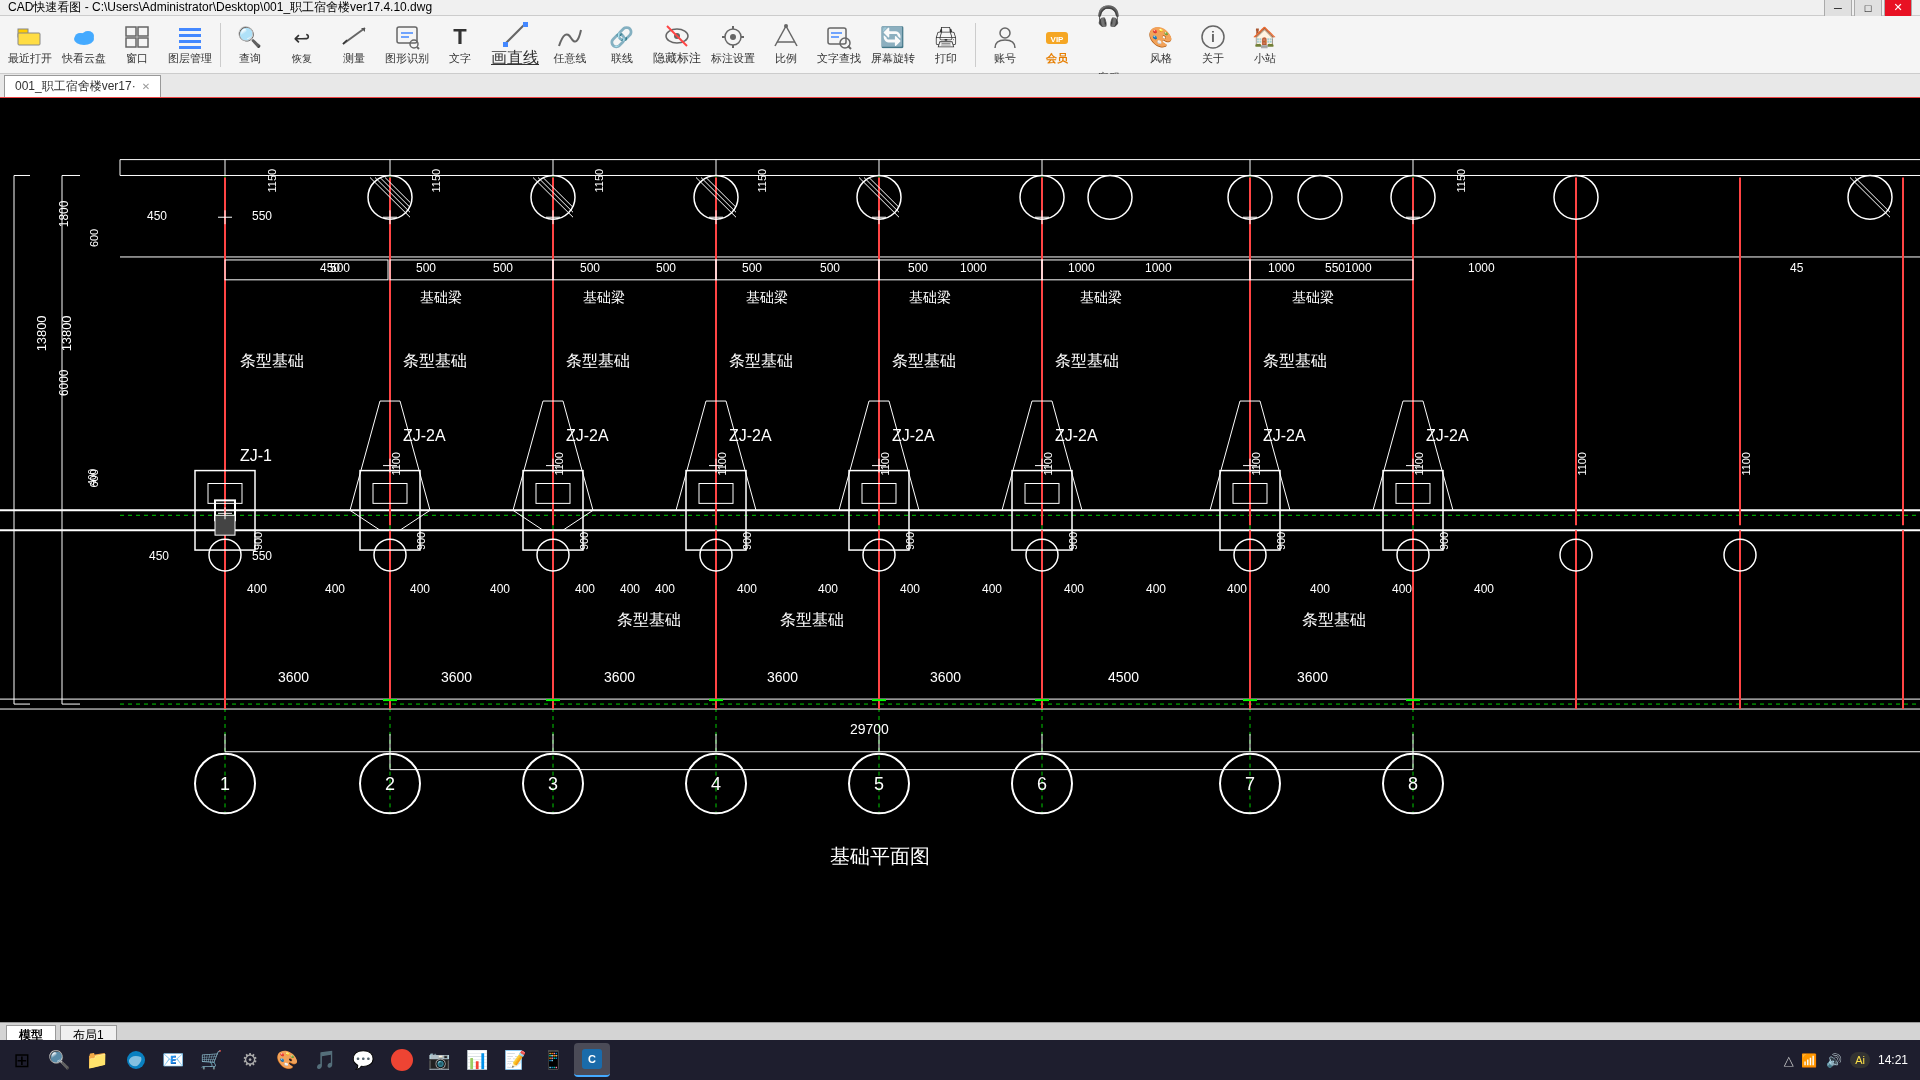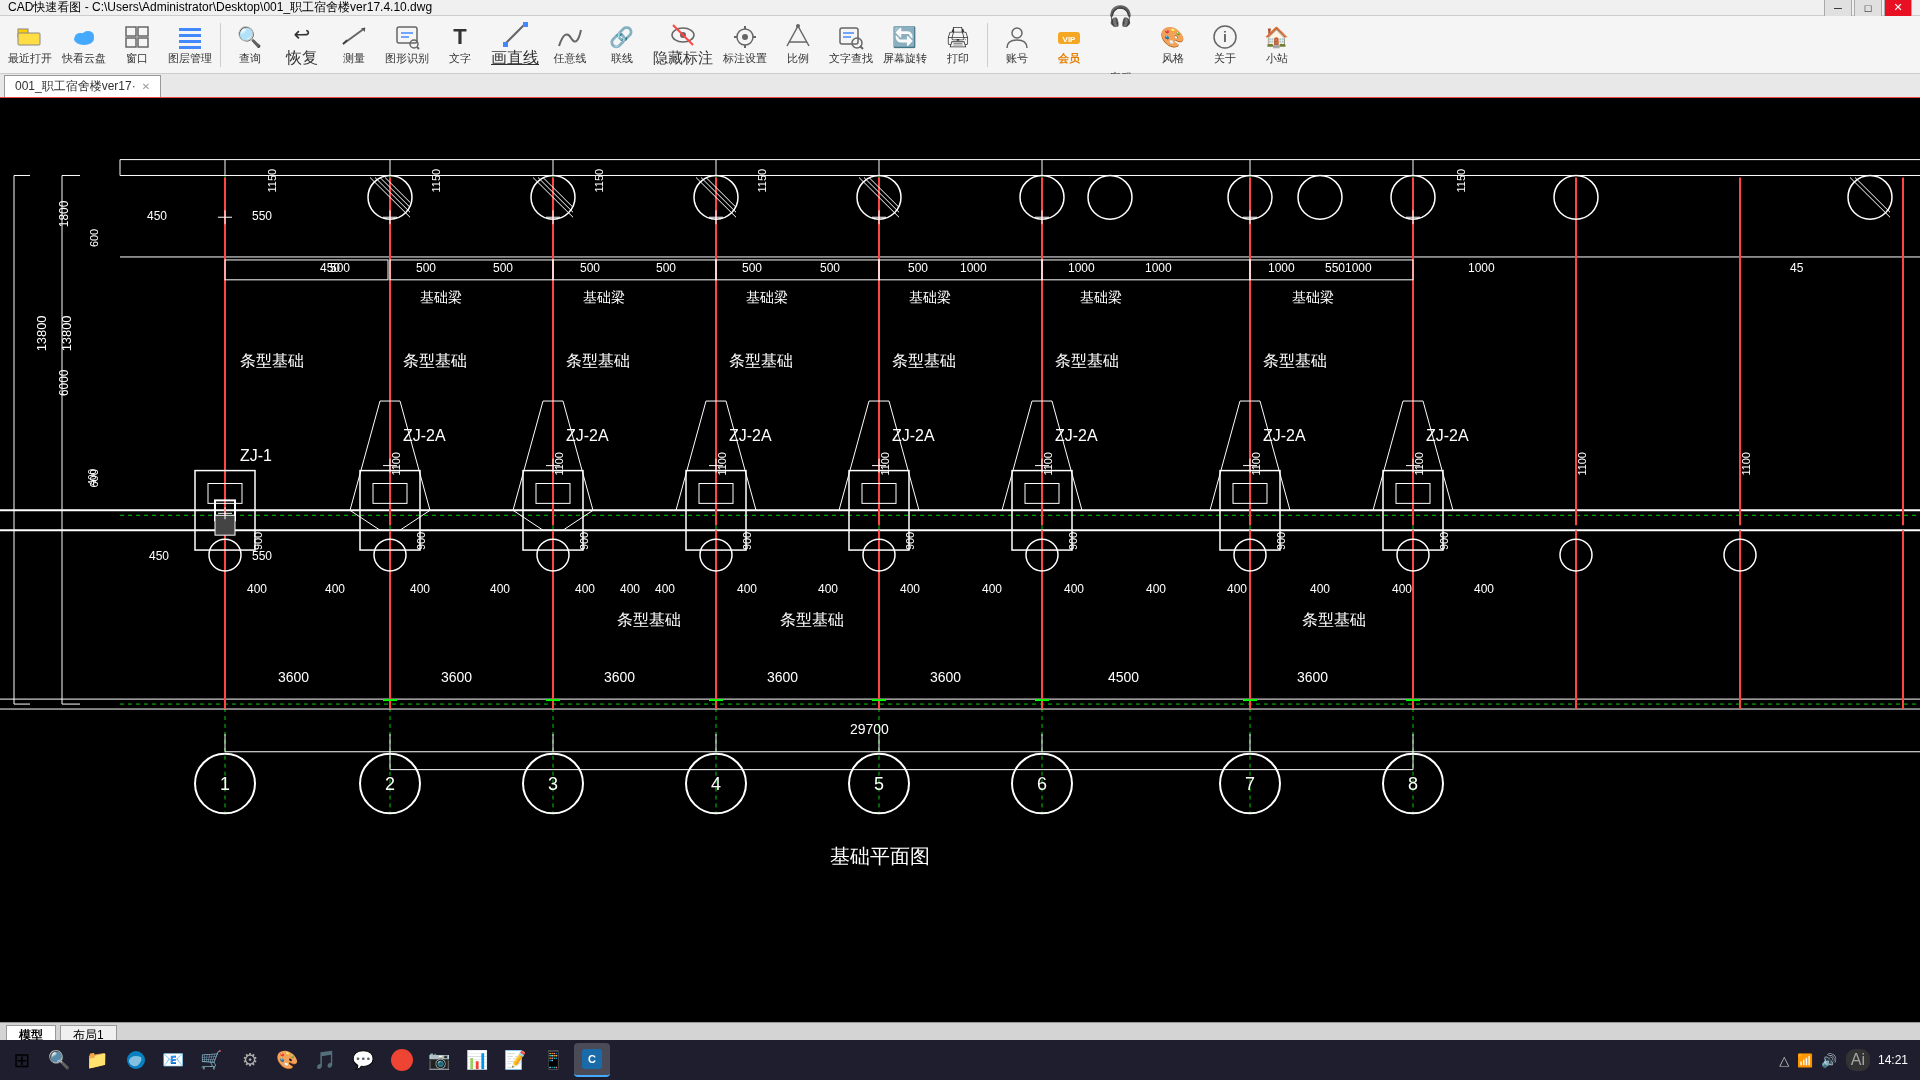--- a/index.html
+++ b/index.html
@@ -246,21 +246,21 @@
       </div>
       <span style="font-size:11px;">图层管理</span>
     </div>
     <div class="toolbar-sep"></div>
     <div class="toolbar-item">
       <div class="toolbar-icon">🔍</div>
       <span style="font-size:11px;">查询</span>
     </div>
     <div class="toolbar-item">
       <div class="toolbar-icon">↩</div>
-      <span style="font-size:16px;">恢复</span>
+      <span style="font-size:10px;">恢复</span>
     </div>
     <div class="toolbar-item">
       <div class="toolbar-icon">
         <svg width="26" height="26" viewBox="0 0 26 26">
           <line x1="2" y1="20" x2="24" y2="4" stroke="#666" stroke-width="2"></line>
           <line x1="2" y1="20" x2="6" y2="16" stroke="#333" stroke-width="1.5"></line>
           <polygon points="20,4 24,4 24,8" fill="#555"></polygon>
         </svg>
       </div>
       <span style="font-size:11px;">测量</span>
@@ -304,21 +304,21 @@
       <span style="font-size:11px;">联线</span>
     </div>
     <div class="toolbar-item">
       <div class="toolbar-icon">
         <svg width="26" height="26" viewBox="0 0 26 26">
           <ellipse cx="13" cy="13" rx="11" ry="7" fill="none" stroke="#666" stroke-width="1.5"></ellipse>
           <circle cx="13" cy="13" r="3" fill="#666"></circle>
           <line x1="3" y1="3" x2="23" y2="23" stroke="#ff4444" stroke-width="2"></line>
         </svg>
       </div>
-      <span style="font-size:15px;">隐藏标注</span>
+      <span style="font-size:12px;">隐藏标注</span>
     </div>
     <div class="toolbar-item">
       <div class="toolbar-icon">
         <svg width="26" height="26" viewBox="0 0 26 26">
           <circle cx="13" cy="13" r="8" fill="none" stroke="#666" stroke-width="1.5"></circle>
           <circle cx="13" cy="13" r="3" fill="#666"></circle>
           <line x1="13" y1="2" x2="13" y2="5" stroke="#666" stroke-width="2"></line>
           <line x1="13" y1="21" x2="13" y2="24" stroke="#666" stroke-width="2"></line>
           <line x1="2" y1="13" x2="5" y2="13" stroke="#666" stroke-width="2"></line>
           <line x1="21" y1="13" x2="24" y2="13" stroke="#666" stroke-width="2"></line>
@@ -807,17 +807,17 @@
     <div class="taskbar-btn" style="color:#ff4;">📝</div>
     <div class="taskbar-btn" style="color:#aaa;">📱</div>
     <div class="taskbar-app active">
       <div style="width:20px;height:20px;background:#1a6baa;border-radius:3px;display:flex;align-items:center;justify-content:center;font-size:11px;color:white;font-weight:bold;">C</div>
     </div>
 
     <div id="taskbar-right">
       <span style="color:#ccc;font-size:13px;">△</span>
       <span style="color:#ccc;font-size:13px;">📶</span>
       <span style="color:#ccc;font-size:13px;">🔊</span>
-      <span style="background:#333;padding:2px 5px;border-radius:9px;color:#a3a3a3;font-size:16px;">Ai</span>
+      <span style="background:#333;padding:2px 5px;border-radius:9px;color:#fde047;font-size:11px;">Ai</span>
       <span style="color:#fff;">14:21</span>
     </div>
   </div>
 </div>
 
 </body></html>

